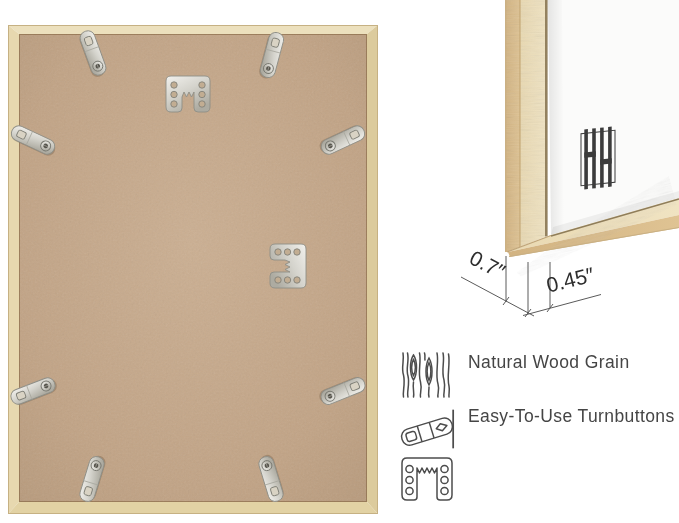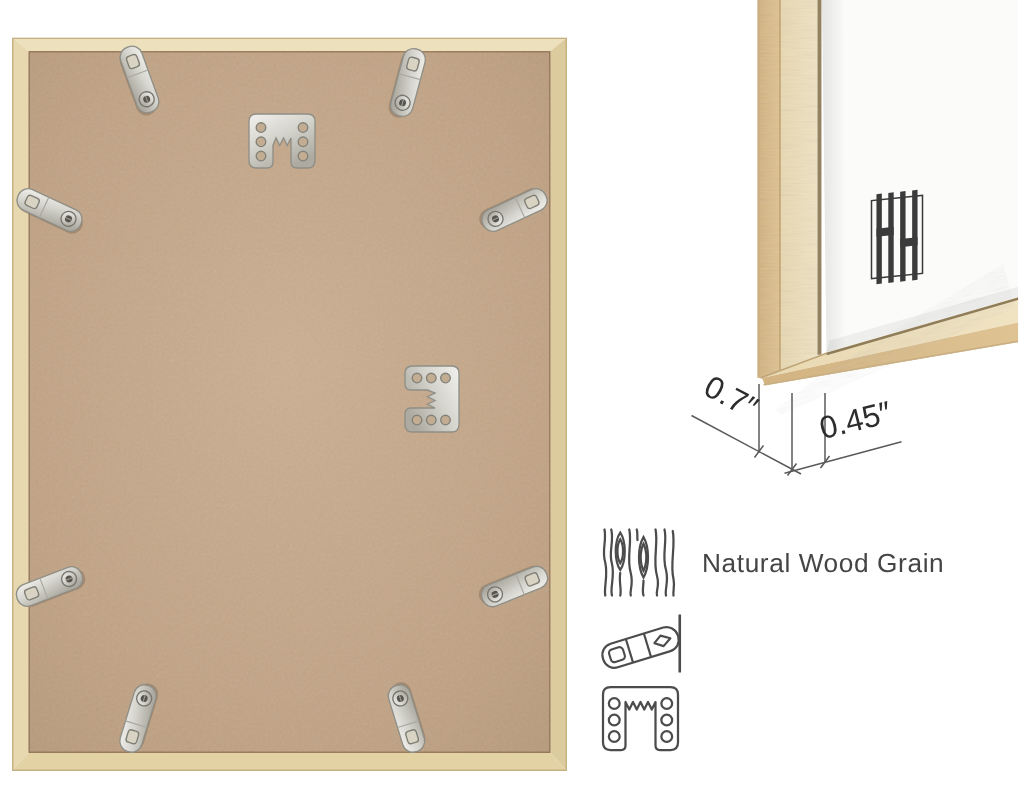--- a/index.html
+++ b/index.html
@@ -1,20 +1,20 @@
 <!DOCTYPE html>
 <html><head>
 <meta charset="utf-8">
 <style>
   html,body{margin:0;padding:0;background:#ffffff;}
   .stage{position:relative;width:679px;height:523px;background:#ffffff;overflow:hidden;
          font-family:"Liberation Sans",sans-serif;}
   .abs{position:absolute;}
   .features{position:absolute;left:400px;top:346px;width:270px;}
-  .feature-row{position:absolute;left:0;display:flex;align-items:center;}
+  .feature-row{position:absolute;left:0;display:flex;align-items:flex-start;}
   .feature-row .icon-box{width:58px;display:flex;justify-content:flex-start;align-items:center;}
   .feature-label{margin-left:10px;font-size:17.5px;color:#454545;letter-spacing:0.4px;white-space:nowrap;}
   svg text{font-family:"Liberation Sans",sans-serif;}
 </style>
 </head>
 <body>
 
 <div class="stage">
 
   <svg class="abs" style="left:8px;top:25px" width="370" height="489" viewBox="0 0 370 489">
@@ -197,20 +197,21 @@
           <line x1="55" y1="3" x2="55" y2="43" stroke-width="1.8"></line>
           <g transform="translate(27,26) rotate(-17)">
             <rect x="-26" y="-8.5" width="54" height="17" rx="8"></rect>
             <line x1="-7" y1="-8.5" x2="-7" y2="8.5"></line>
             <line x1="6" y1="-8.5" x2="6" y2="8.5"></line>
             <rect x="-21" y="-4.5" width="10" height="9" rx="2.5"></rect>
             <path d="M11,0 L16.5,-3.8 L22.5,0 L16.5,3.8 Z"></path>
           </g>
         </svg>
       </span>
+      <span class="feature-label">Easy-To-Use Turnbuttons</span>
     </div>
 
     <div class="feature-row" style="top:108px">
       <span class="icon-box">
         <svg width="54" height="48" viewBox="0 0 54 48" fill="none" stroke="#4c4c4c" stroke-width="1.5" stroke-linejoin="round">
           <path d="M7,4 H47 Q52,4 52,9 V41 Q52,46 47,46 H40 Q37,46 37,43 V14
                    L34.5,19 L32,14 L29.5,19 L27,14 L24.5,19 L22,14 L19.5,19 L17,14
                    V43 Q17,46 14,46 H7 Q2,46 2,41 V9 Q2,4 7,4 Z"></path>
           <circle cx="9.5" cy="15" r="3.6"></circle>
             <circle cx="9.5" cy="26" r="3.6"></circle>

